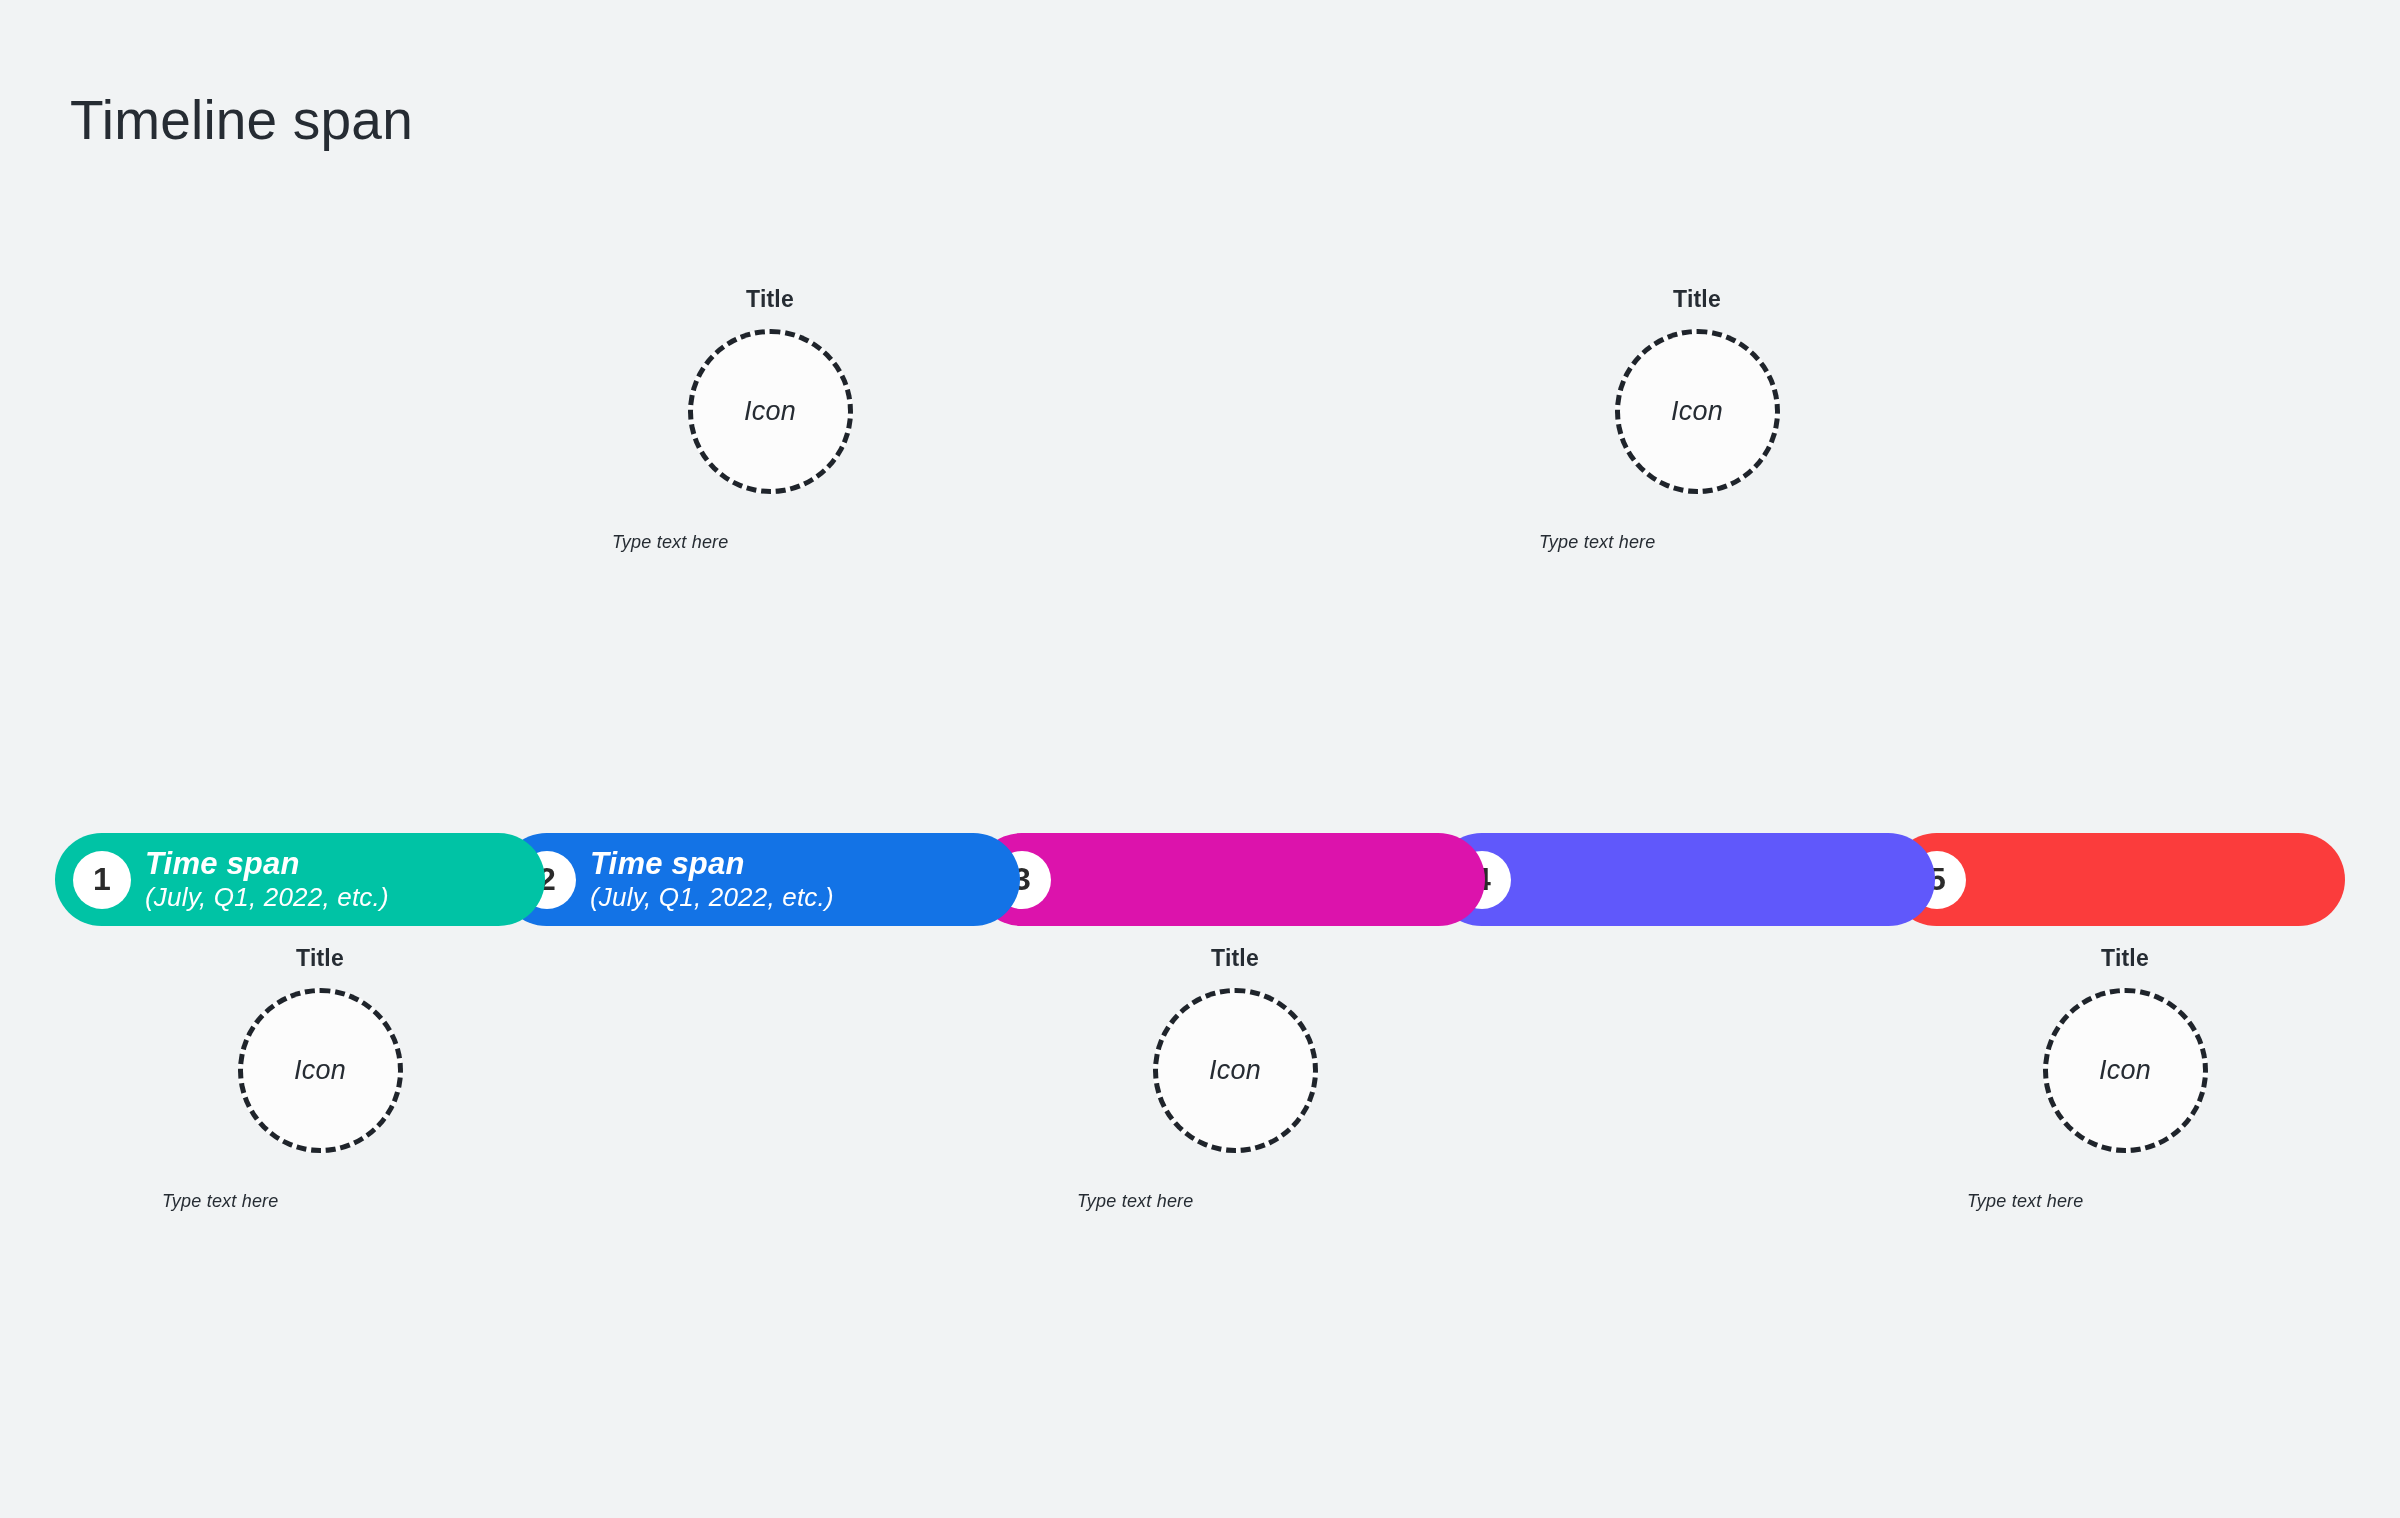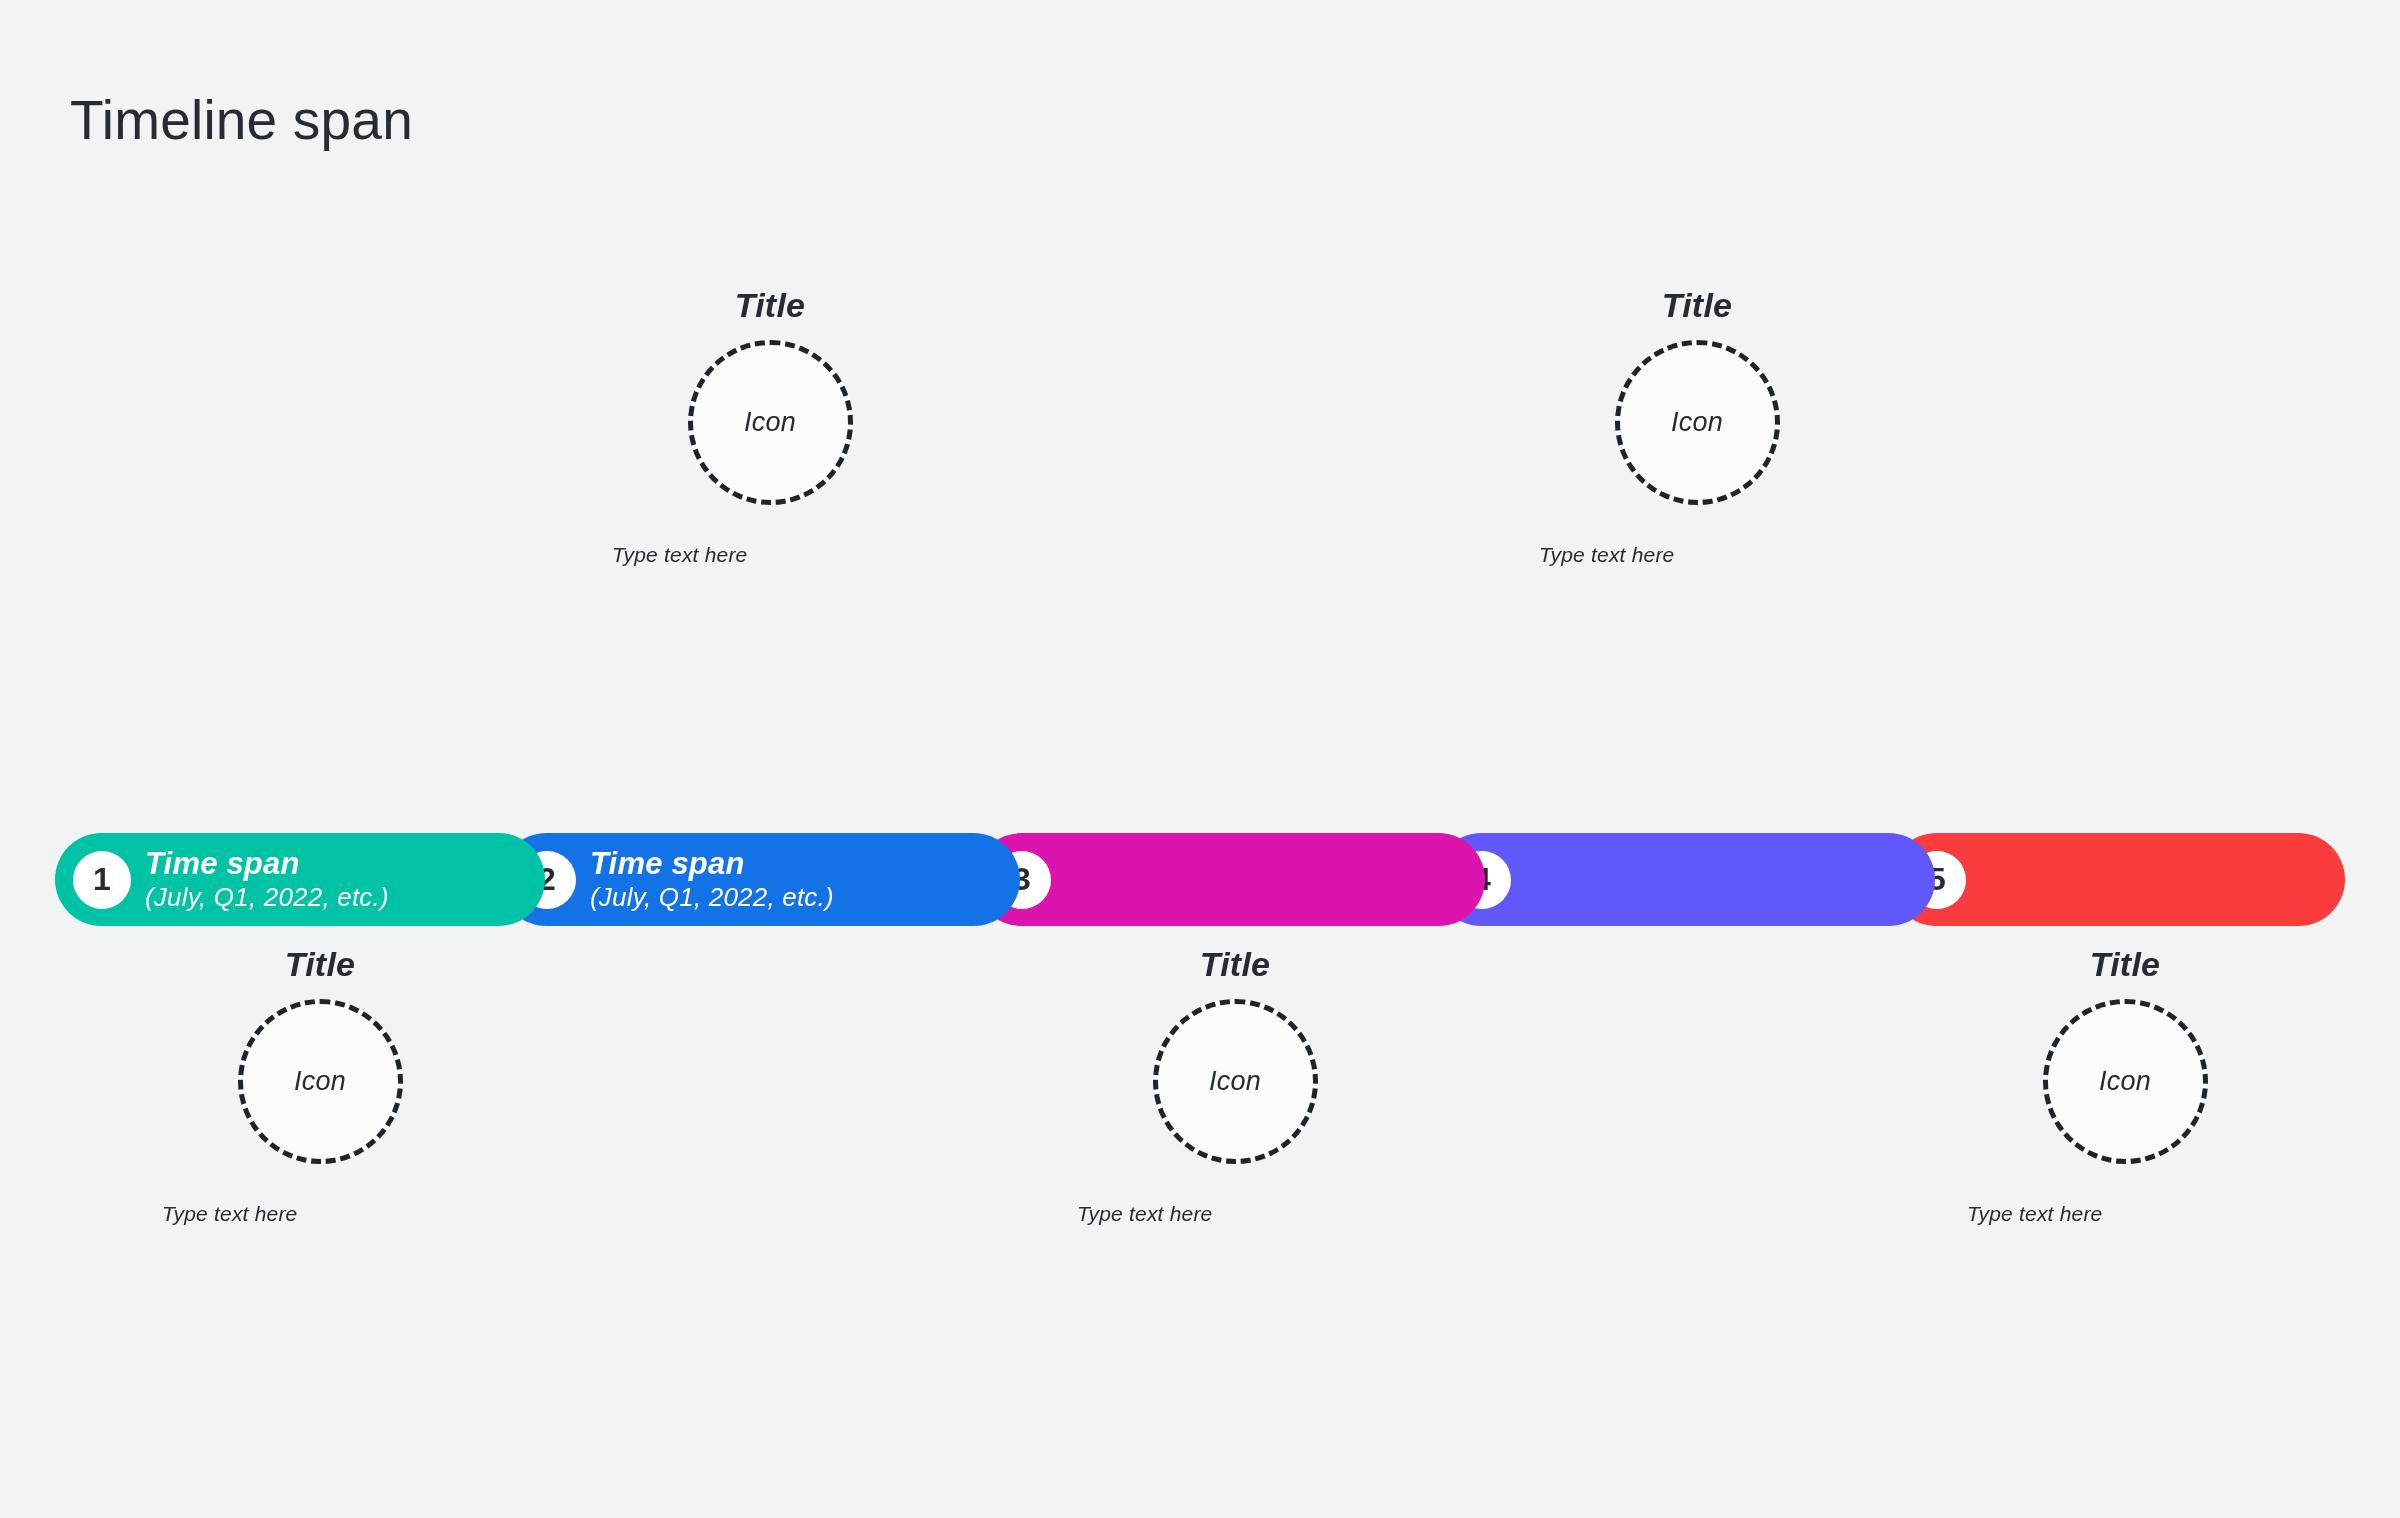--- a/index.html
+++ b/index.html
@@ -87,23 +87,22 @@
     color: #2B2B2B;
   }
 
   
   .milestone {
     position: absolute;
     width: 340px;
   }
 
   .milestone-title {
-    font-size: 34px;
+    font-size: 23px;
     font-weight: bold;
-    font-style: italic;
     color: #262C33;
     text-align: center;
     letter-spacing: 0.2px;
     line-height: 1;
   }
 
   .icon-circle {
     width: 165px;
     height: 165px;
     margin: 18px auto 0 auto;
@@ -117,21 +116,21 @@
 
   .icon-circle-label {
     font-size: 27px;
     font-style: italic;
     color: #262C33;
     letter-spacing: 0.2px;
   }
 
   .milestone-body {
     margin-top: 38px;
-    font-size: 21px;
+    font-size: 18px;
     font-style: italic;
     color: #262C33;
     letter-spacing: 0.2px;
     text-align: left;
     padding-left: 12px;
     white-space: nowrap;
   }
 </style>
 </head>
 <body>

